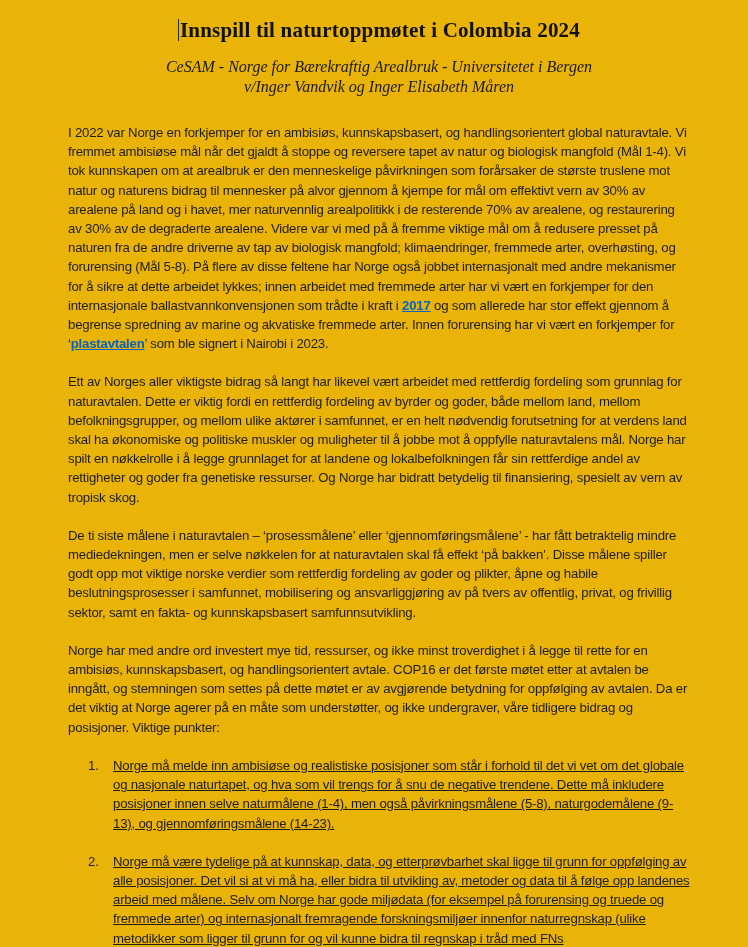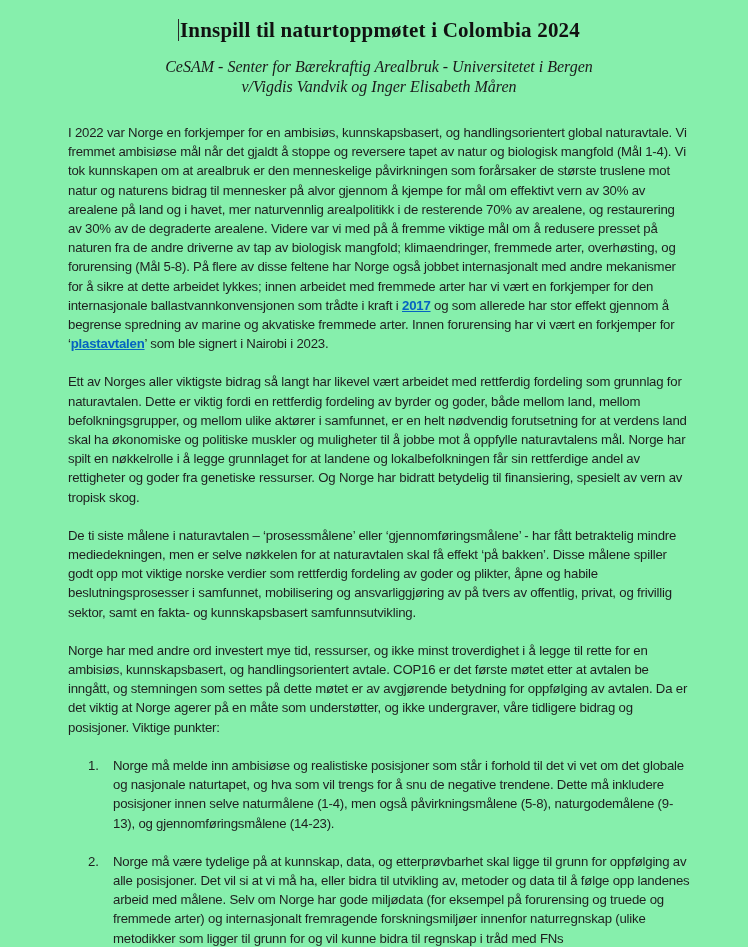--- a/index.html
+++ b/index.html
@@ -9,21 +9,21 @@
   }
   body {
     height: 947px;
     overflow: hidden;
     font-family: "Liberation Sans", sans-serif;
     color: #1e1e1e;
   }
   .page {
     width: 748px;
     height: 947px;
-    background: #86efac;
+    background: #eab308;
     padding: 18px 58px 20px 68px;
   }
   .title-wrap {
     text-align: center;
     margin-bottom: 14px;
     white-space: nowrap;
   }
   .doc-title {
     display: inline;
     font-family: "Liberation Serif", serif;
@@ -70,34 +70,35 @@
   ol.points li {
     display: flex;
     margin-bottom: 19px;
   }
   ol.points li:last-child { margin-bottom: 0; }
   .li-num {
     flex: 0 0 25px;
   }
   .li-text {
     flex: 1 1 auto;
+    text-decoration: underline;
   }
 </style>
 </head>
 <body>
 
 <div class="page">
 
   <div class="title-wrap">
     <span class="caret"></span><h1 class="doc-title">Innspill til naturtoppmøtet i Colombia 2024</h1>
   </div>
 
   <div class="subtitle">
-    <div>CeSAM - Senter for Bærekraftig Arealbruk - Universitetet i Bergen</div>
-    <div>v/Vigdis Vandvik og Inger Elisabeth Måren</div>
+    <div>CeSAM - Norge for Bærekraftig Arealbruk - Universitetet i Bergen</div>
+    <div>v/Inger Vandvik og Inger Elisabeth Måren</div>
   </div>
 
   <div class="body-text">
 
     <p class="para"><span>I 2022 var Norge en forkjemper for en ambisiøs, kunnskapsbasert, og handlingsorientert global naturavtale. Vi fremmet ambisiøse mål når det gjaldt å stoppe og reversere tapet av natur og biologisk mangfold (Mål 1-4). Vi tok kunnskapen om at arealbruk er den menneskelige påvirkningen som forårsaker de største truslene mot natur og naturens bidrag til mennesker på alvor gjennom å kjempe for mål om effektivt vern av 30% av arealene på land og i havet, mer naturvennlig arealpolitikk i de resterende 70% av arealene, og restaurering av 30% av de degraderte arealene. Videre var vi med på å fremme viktige mål om å redusere presset på naturen fra de andre driverne av tap av biologisk mangfold; klimaendringer, fremmede arter, overhøsting, og forurensing (Mål 5-8). På flere av disse feltene har Norge også jobbet internasjonalt med andre mekanismer for å sikre at dette arbeidet lykkes; innen arbeidet med fremmede arter har vi vært en forkjemper for den internasjonale ballastvannkonvensjonen som trådte i kraft i </span><a class="doc-link">2017</a><span> og som allerede har stor effekt gjennom å begrense spredning av marine og akvatiske fremmede arter. Innen forurensing har vi vært en forkjemper for ‘</span><a class="doc-link">plastavtalen</a><span>’ som ble signert i Nairobi i 2023.</span></p>
 
     <p class="para">Ett av Norges aller viktigste bidrag så langt har likevel vært arbeidet med rettferdig fordeling som grunnlag for naturavtalen. Dette er viktig fordi en rettferdig fordeling av byrder og goder, både mellom land, mellom befolkningsgrupper, og mellom ulike aktører i samfunnet, er en helt nødvendig forutsetning for at verdens land skal ha økonomiske og politiske muskler og muligheter til å jobbe mot å oppfylle naturavtalens mål. Norge har spilt en nøkkelrolle i å legge grunnlaget for at landene og lokalbefolkningen får sin rettferdige andel av rettigheter og goder fra genetiske ressurser. Og Norge har bidratt betydelig til finansiering, spesielt av vern av tropisk skog.</p>
 
     <p class="para">De ti siste målene i naturavtalen – ‘prosessmålene’ eller ‘gjennomføringsmålene’ - har fått betraktelig mindre mediedekningen, men er selve nøkkelen for at naturavtalen skal få effekt ‘på bakken’. Disse målene spiller godt opp mot viktige norske verdier som rettferdig fordeling av goder og plikter, åpne og habile beslutningsprosesser i samfunnet, mobilisering og ansvarliggjøring av på tvers av offentlig, privat, og frivillig sektor, samt en fakta- og kunnskapsbasert samfunnsutvikling.</p>
 

